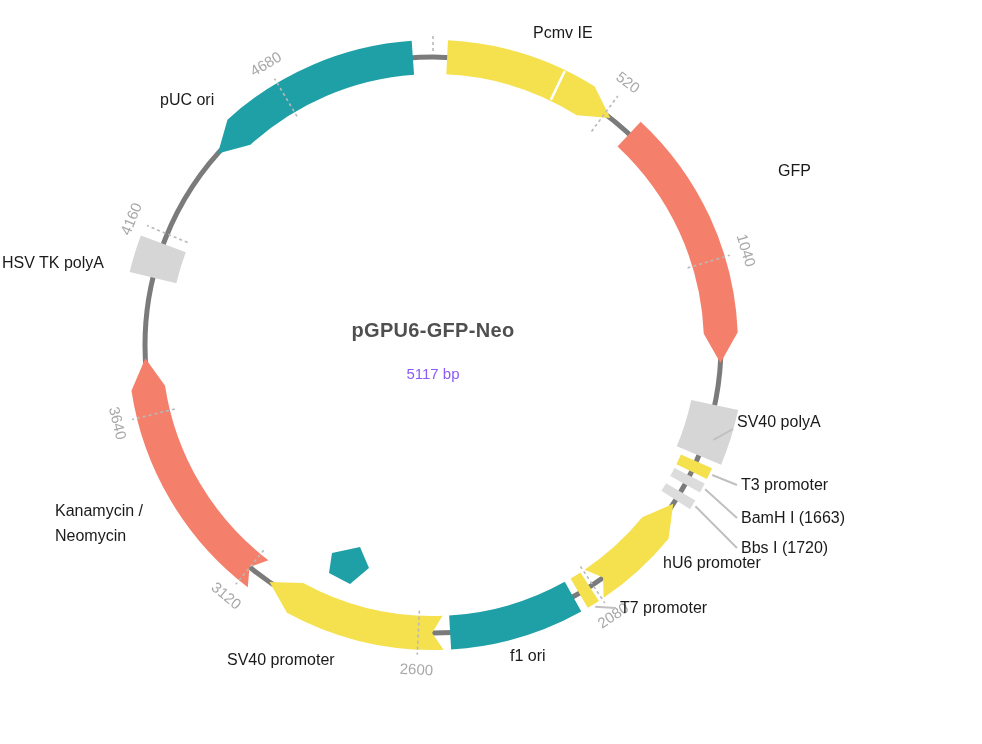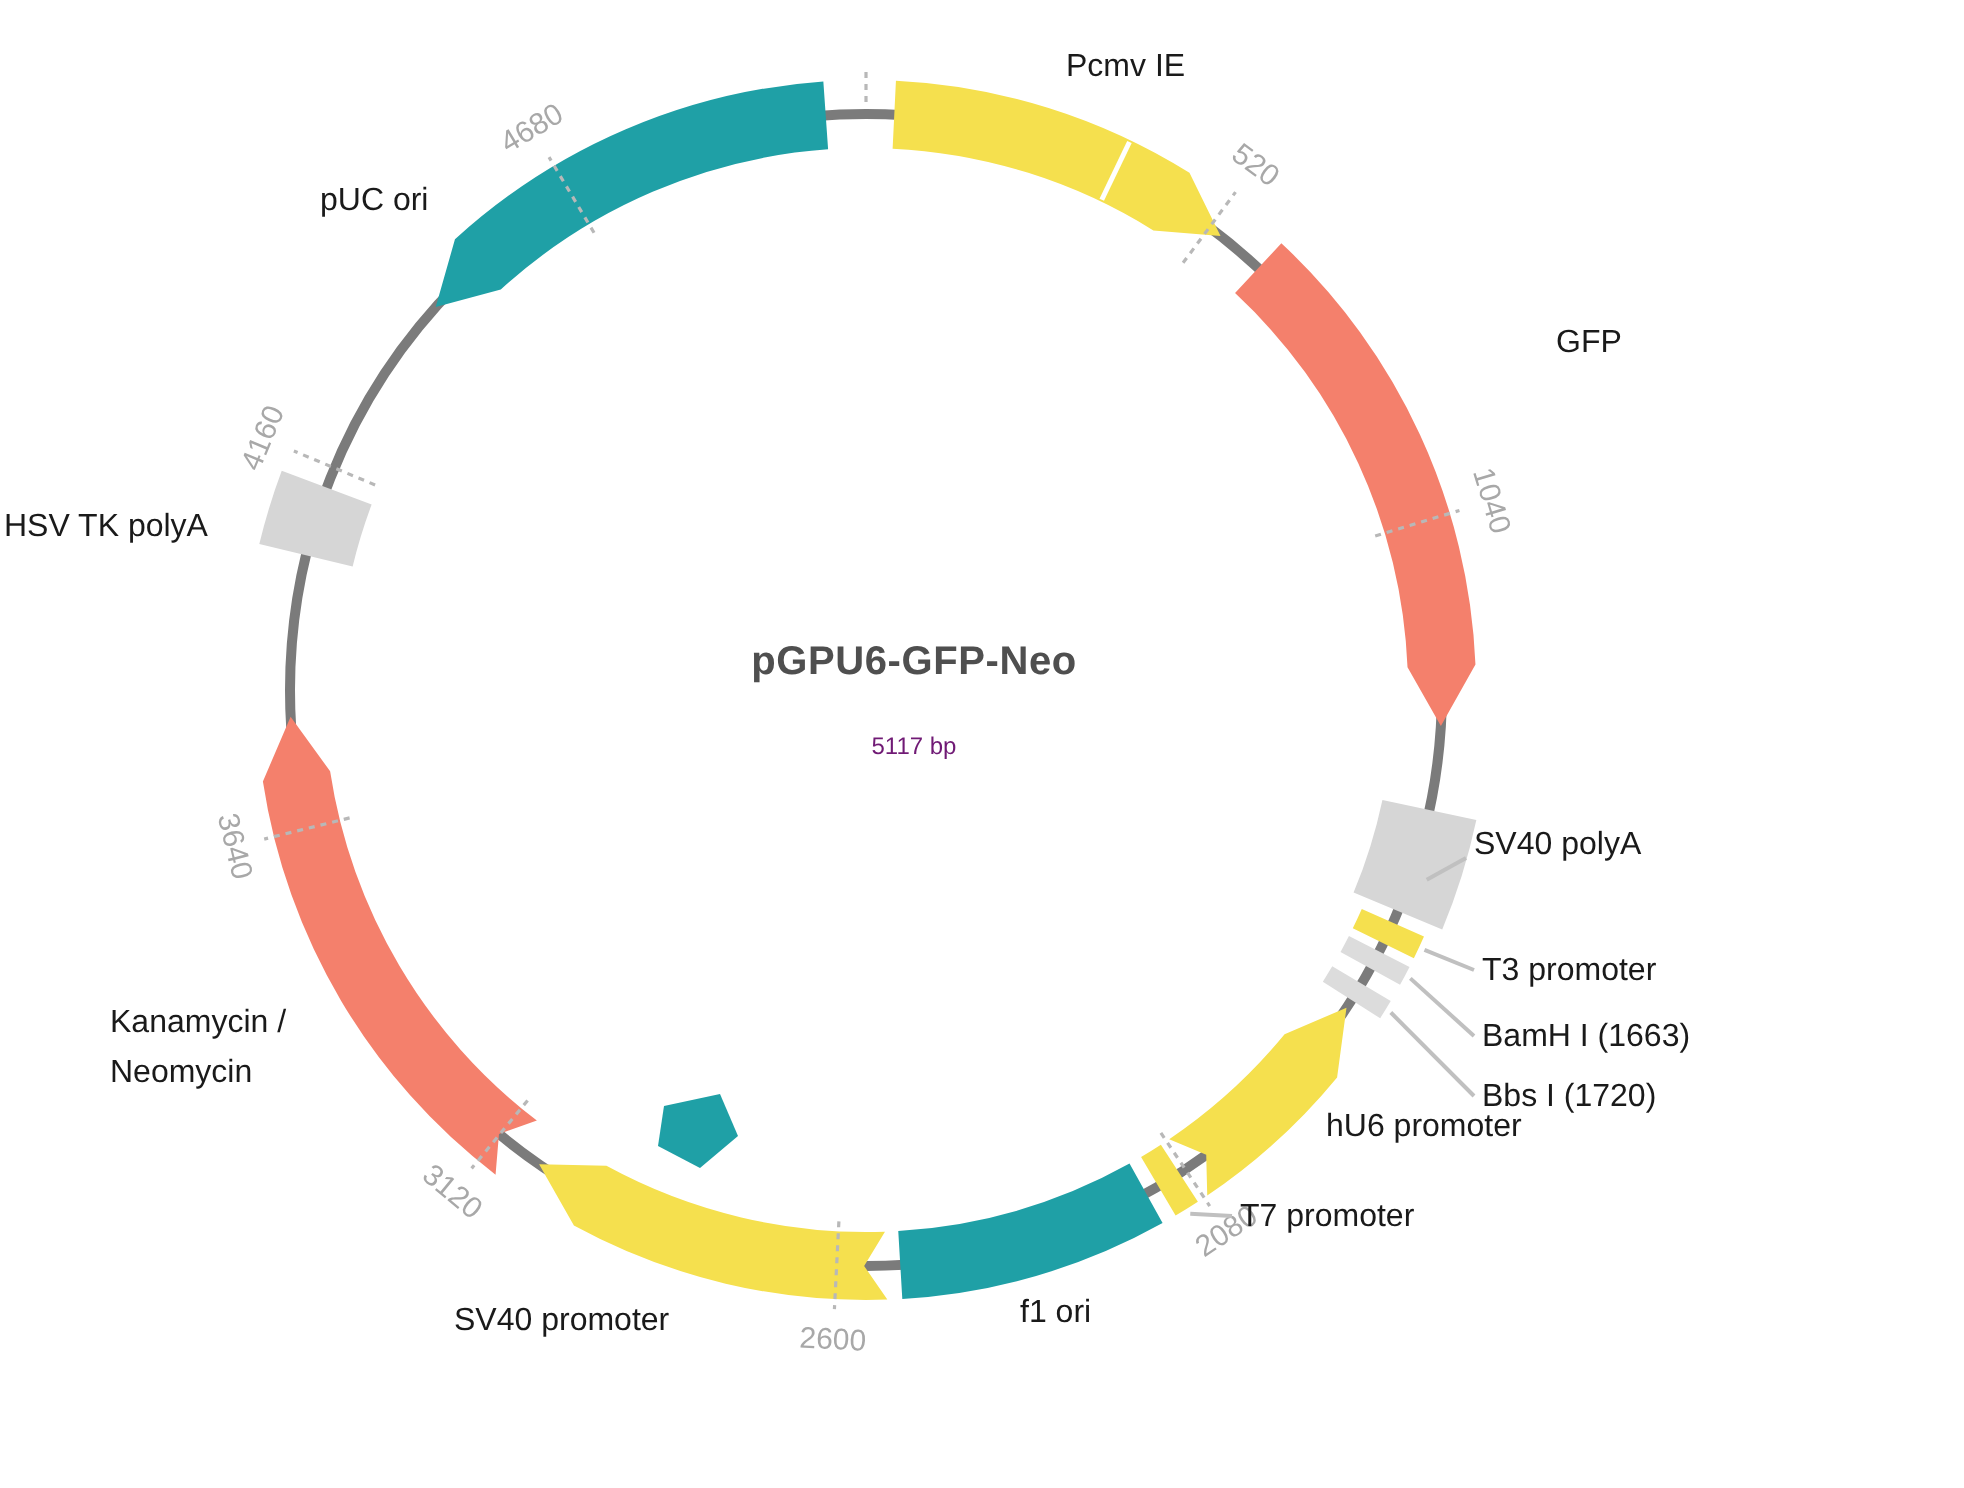--- a/index.html
+++ b/index.html
@@ -1,21 +1,21 @@
 <!DOCTYPE html>
 <html><head>
 <meta charset="utf-8">
 <style>
   html,body{margin:0;padding:0;background:#ffffff;}
   body{width:982px;height:744px;overflow:hidden;font-family:"Liberation Sans",sans-serif;}
   .stage{position:relative;width:982px;height:744px;background:#ffffff;}
   svg{position:absolute;left:0;top:0;}
-  .center-title{position:absolute;left:457px;top:350px;transform:translate(-50%,-50%);text-align:center;pointer-events:none;}
+  .center-title{position:absolute;left:433px;top:350px;transform:translate(-50%,-50%);text-align:center;pointer-events:none;}
   .center-title .t{font-size:20px;font-weight:bold;color:#4f4f4f;letter-spacing:.3px;}
-  .center-title .s{font-size:12px;color:#701a75;margin-top:23px;}
+  .center-title .s{font-size:15px;color:#8b5cf6;margin-top:23px;}
   .caption{position:absolute;left:10px;top:699px;font-size:18px;color:#111111;}
 </style>
 </head>
 <body>
 
 <div class="stage">
   <svg width="982" height="744" viewBox="0 0 982 744">
       <circle cx="433" cy="345" r="288" fill="none" stroke="#7B7B7B" stroke-width="5"></circle>
       <polygon points="332,553 360,547 369,568 350,584 329,573" fill="#1FA0A6"></polygon>
       <path d="M 447.97 40.37 A 305 305 0 0 1 594.73 86.41 L 610.27 118.03 L 576.70 115.24 A 271 271 0 0 0 446.31 74.33 Z" fill="#F5E04E"></path>

